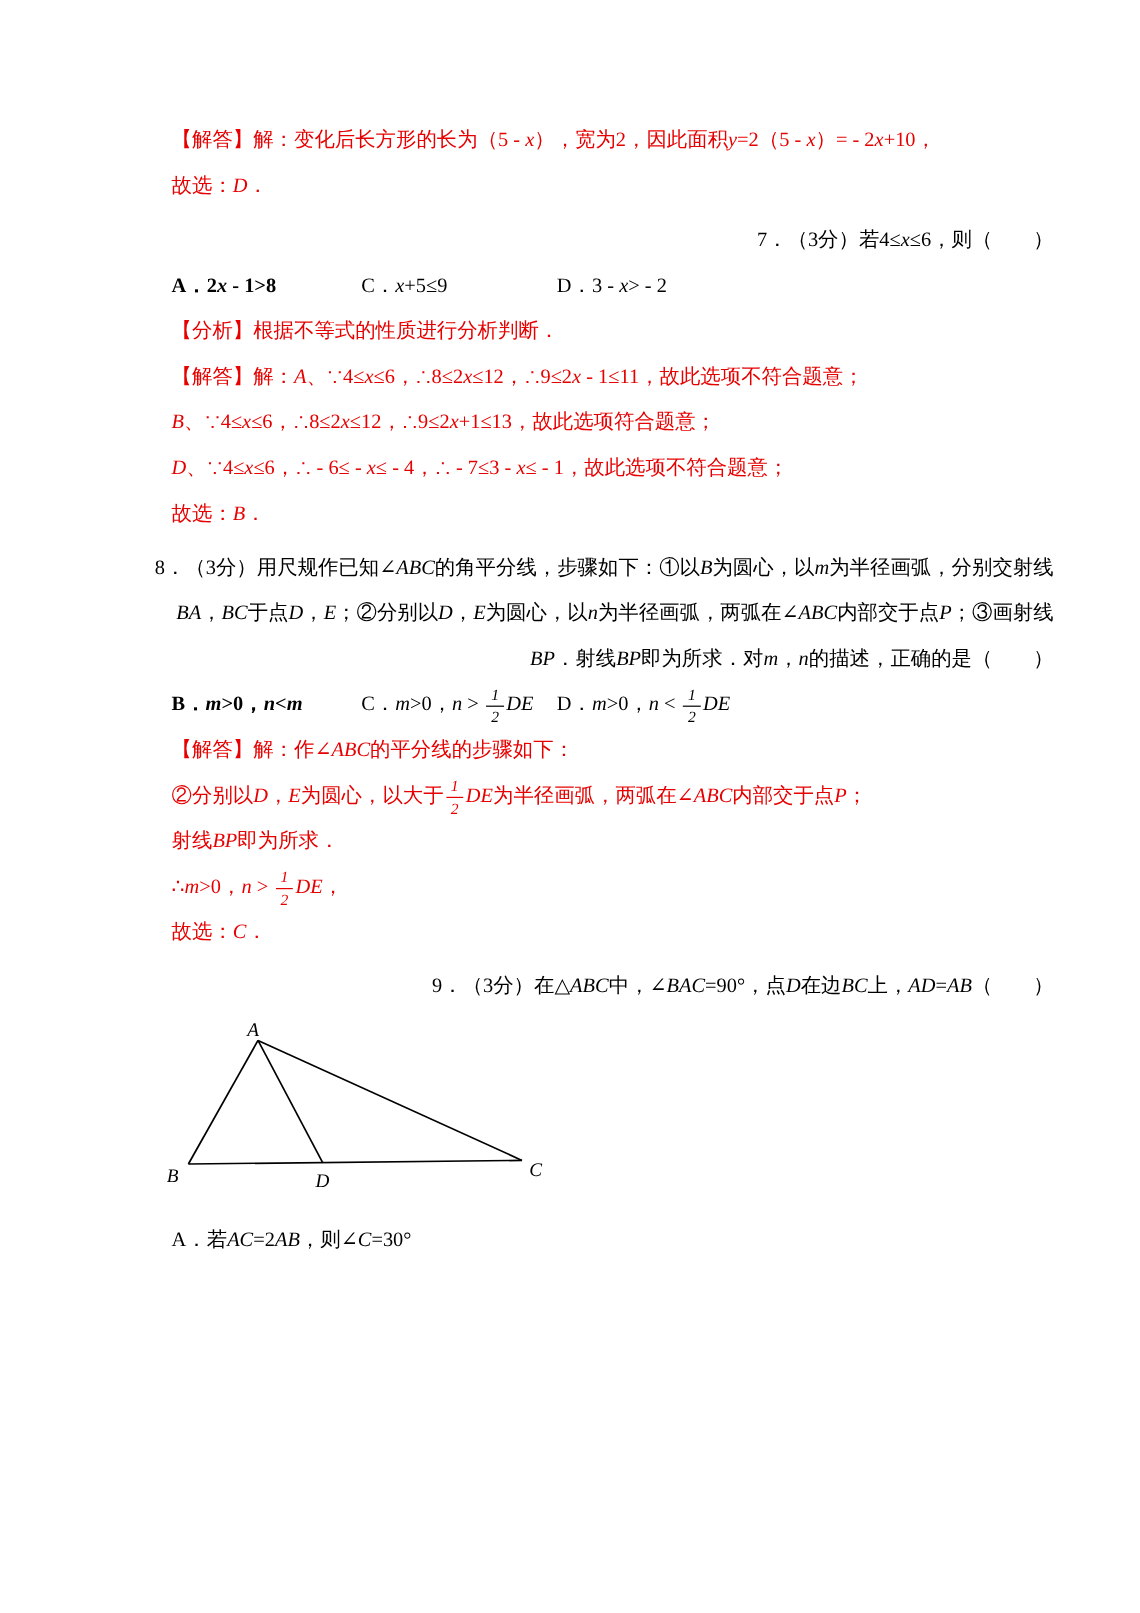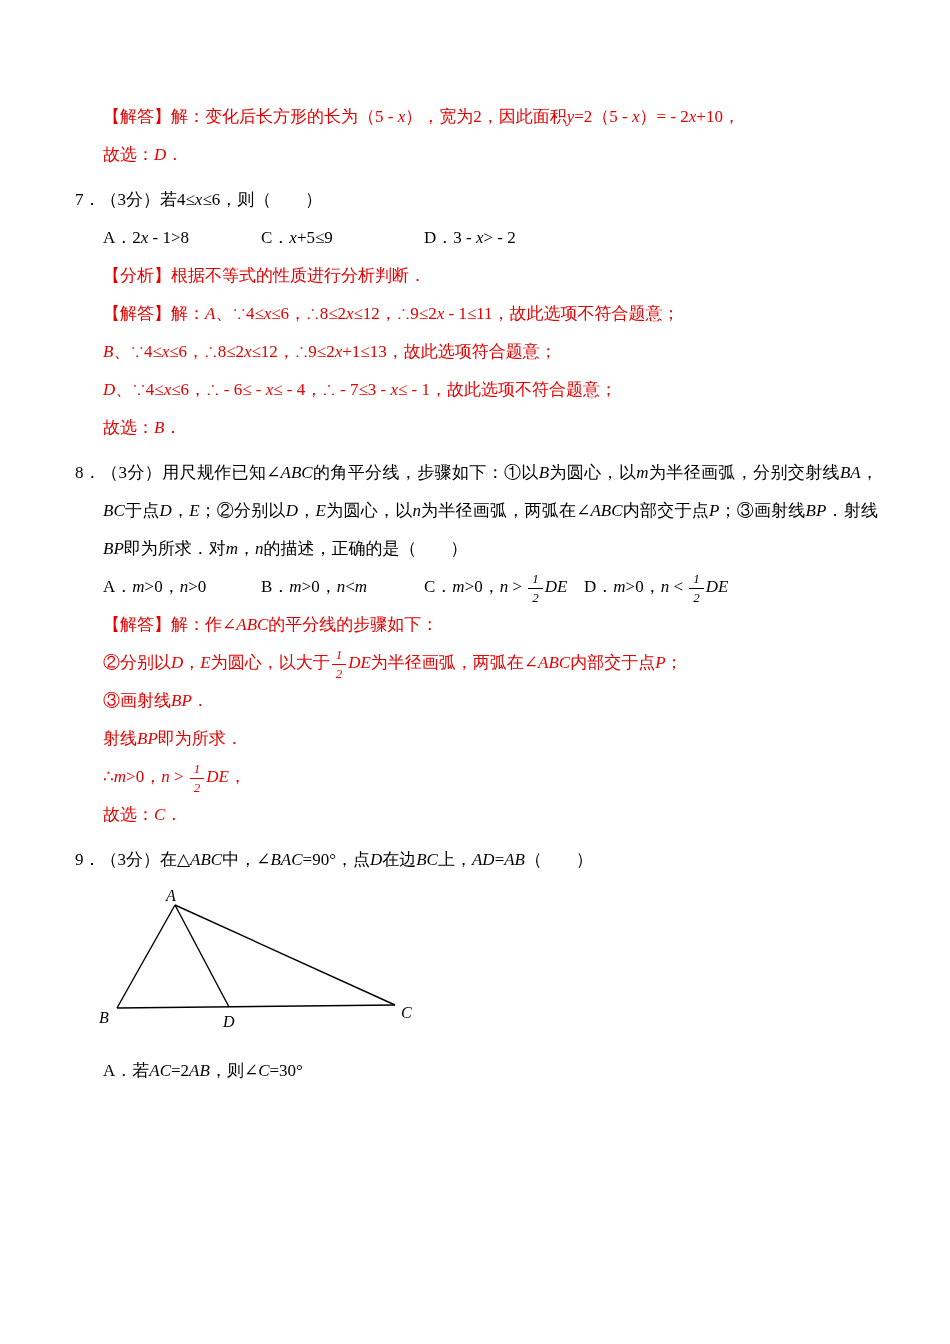--- a/index.html
+++ b/index.html
@@ -4,33 +4,33 @@
 <style>
   * { margin:0; padding:0; box-sizing:border-box; }
   html,body { background:#ffffff; }
   .page {
     position:relative;
     width:950px; height:1344px;
     background:#ffffff;
     font-family:"Liberation Serif","DejaVu Serif",serif;
     font-size:17px;
     color:#000000;
-    padding:98px 72px 0 75px;
+    padding:98px 72px 0 115px;
     overflow:hidden;
   }
   .line { line-height:38px; min-height:38px; text-align:left; }
   .line.indent { padding-left:28px; }
   .line.hang { padding-left:28px; text-indent:-28px; text-align:justify; }
-  .line.question-start { margin-top:7px; }
+  .line.question-start { margin-top:7px;text-align:right; }
   .red { color:#e60000; }
   .black { color:#000000; }
   .it { font-style:italic; }
   .options { display:flex; padding-left:28px; align-items:center; }
   .opt-col { flex:0 0 auto; }
-  .opt-col:nth-child(1){ width:158px; }
+  .opt-col:nth-child(1){ width:158px;font-weight:bold; }
   .opt-col:nth-child(2){ width:163px; }
   .opt-col:nth-child(3){ width:160px;font-family:Liberation Serif, serif; }
   .frac {
     display:inline-block; vertical-align:middle; text-align:center;
     font-size:13px; line-height:1.2; margin:0 2px; font-style:italic;
   }
   .frac .num { display:block; border-bottom:1px solid currentColor; padding:0 4px 1px; }
   .frac .den { display:block; padding:1px 4px 0; }
   .figure { margin:8px 0 12px 20px; }
   .figure svg text {
@@ -52,28 +52,26 @@
         <div class="opt-col"><span>C．</span><span class="it">x</span><span>+5≤9</span></div>
         <div class="opt-col"><span>D．3 - </span><span class="it">x</span><span>&gt; - 2</span></div>
       </div>
       <div class="line red indent"><span>【分析】根据不等式的性质进行分析判断．</span></div>
       <div class="line red indent"><span>【解答】解：</span><span class="it">A</span><span>、∵4≤</span><span class="it">x</span><span>≤6，∴8≤2</span><span class="it">x</span><span>≤12，∴9≤2</span><span class="it">x</span><span> - 1≤11，故此选项不符合题意；</span></div>
       <div class="line red indent"><span class="it">B</span><span>、∵4≤</span><span class="it">x</span><span>≤6，∴8≤2</span><span class="it">x</span><span>≤12，∴9≤2</span><span class="it">x</span><span>+1≤13，故此选项符合题意；</span></div>
       <div class="line red indent"><span class="it">D</span><span>、∵4≤</span><span class="it">x</span><span>≤6，∴ - 6≤ - </span><span class="it">x</span><span>≤ - 4，∴ - 7≤3 - </span><span class="it">x</span><span>≤ - 1，故此选项不符合题意；</span></div>
       <div class="line red indent"><span>故选：</span><span class="it">B</span><span>．</span></div>
       <div class="line black hang question-start"><span>8．（3分）用尺规作已知∠</span><span class="it">ABC</span><span>的角平分线，步骤如下：①以</span><span class="it">B</span><span>为圆心，以</span><span class="it">m</span><span>为半径画弧，分别交射线</span><span class="it">BA</span><span>，</span><span class="it">BC</span><span>于点</span><span class="it">D</span><span>，</span><span class="it">E</span><span>；②分别以</span><span class="it">D</span><span>，</span><span class="it">E</span><span>为圆心，以</span><span class="it">n</span><span>为半径画弧，两弧在∠</span><span class="it">ABC</span><span>内部交于点</span><span class="it">P</span><span>；③画射线</span><span class="it">BP</span><span>．射线</span><span class="it">BP</span><span>即为所求．对</span><span class="it">m</span><span>，</span><span class="it">n</span><span>的描述，正确的是（　　）</span></div>
       <div class="line black options">
-        <div class="opt-col"><span>A．</span><span class="it">m</span><span>&gt;0，</span><span class="it">n</span><span>&gt;0</span></div>
         <div class="opt-col"><span>B．</span><span class="it">m</span><span>&gt;0，</span><span class="it">n</span><span>&lt;</span><span class="it">m</span></div>
         <div class="opt-col"><span>C．</span><span class="it">m</span><span>&gt;0，</span><span class="it">n</span><span> &gt; </span><span class="frac"><span class="num">1</span><span class="den">2</span></span><span class="it">DE</span></div>
         <div class="opt-col"><span>D．</span><span class="it">m</span><span>&gt;0，</span><span class="it">n</span><span> &lt; </span><span class="frac"><span class="num">1</span><span class="den">2</span></span><span class="it">DE</span></div>
       </div>
       <div class="line red indent"><span>【解答】解：作∠</span><span class="it">ABC</span><span>的平分线的步骤如下：</span></div>
       <div class="line red indent"><span>②分别以</span><span class="it">D</span><span>，</span><span class="it">E</span><span>为圆心，以大于</span><span class="frac"><span class="num">1</span><span class="den">2</span></span><span class="it">DE</span><span>为半径画弧，两弧在∠</span><span class="it">ABC</span><span>内部交于点</span><span class="it">P</span><span>；</span></div>
-      <div class="line red indent"><span>③画射线</span><span class="it">BP</span><span>．</span></div>
       <div class="line red indent"><span>射线</span><span class="it">BP</span><span>即为所求．</span></div>
       <div class="line red indent"><span>∴</span><span class="it">m</span><span>&gt;0，</span><span class="it">n</span><span> &gt; </span><span class="frac"><span class="num">1</span><span class="den">2</span></span><span class="it">DE</span><span>，</span></div>
       <div class="line red indent"><span>故选：</span><span class="it">C</span><span>．</span></div>
       <div class="line black question-start"><span>9．（3分）在△</span><span class="it">ABC</span><span>中，∠</span><span class="it">BAC</span><span>=90°，点</span><span class="it">D</span><span>在边</span><span class="it">BC</span><span>上，</span><span class="it">AD</span><span>=</span><span class="it">AB</span><span>（　　）</span></div>
     </div>
 
   <div class="figure">
     <svg width="330" height="148" viewBox="0 0 330 148">
 
       <line x1="80" y1="18" x2="22" y2="121" stroke="#000" stroke-width="1.4"></line>

